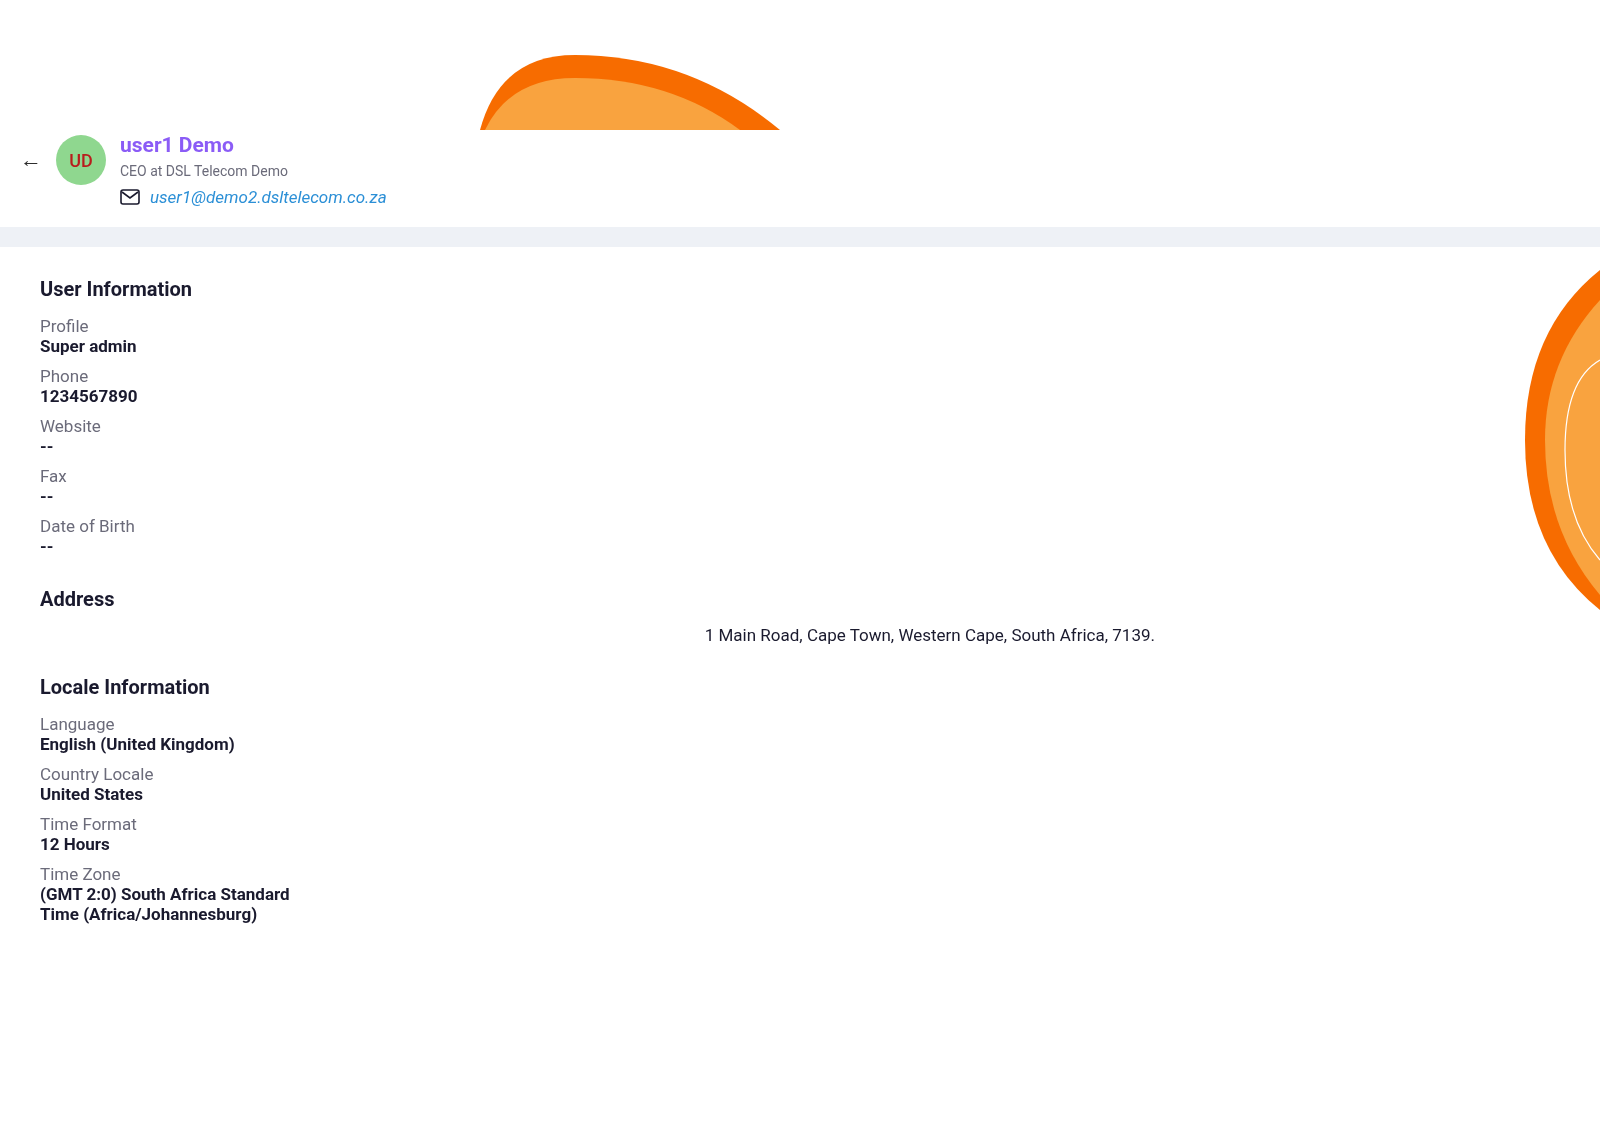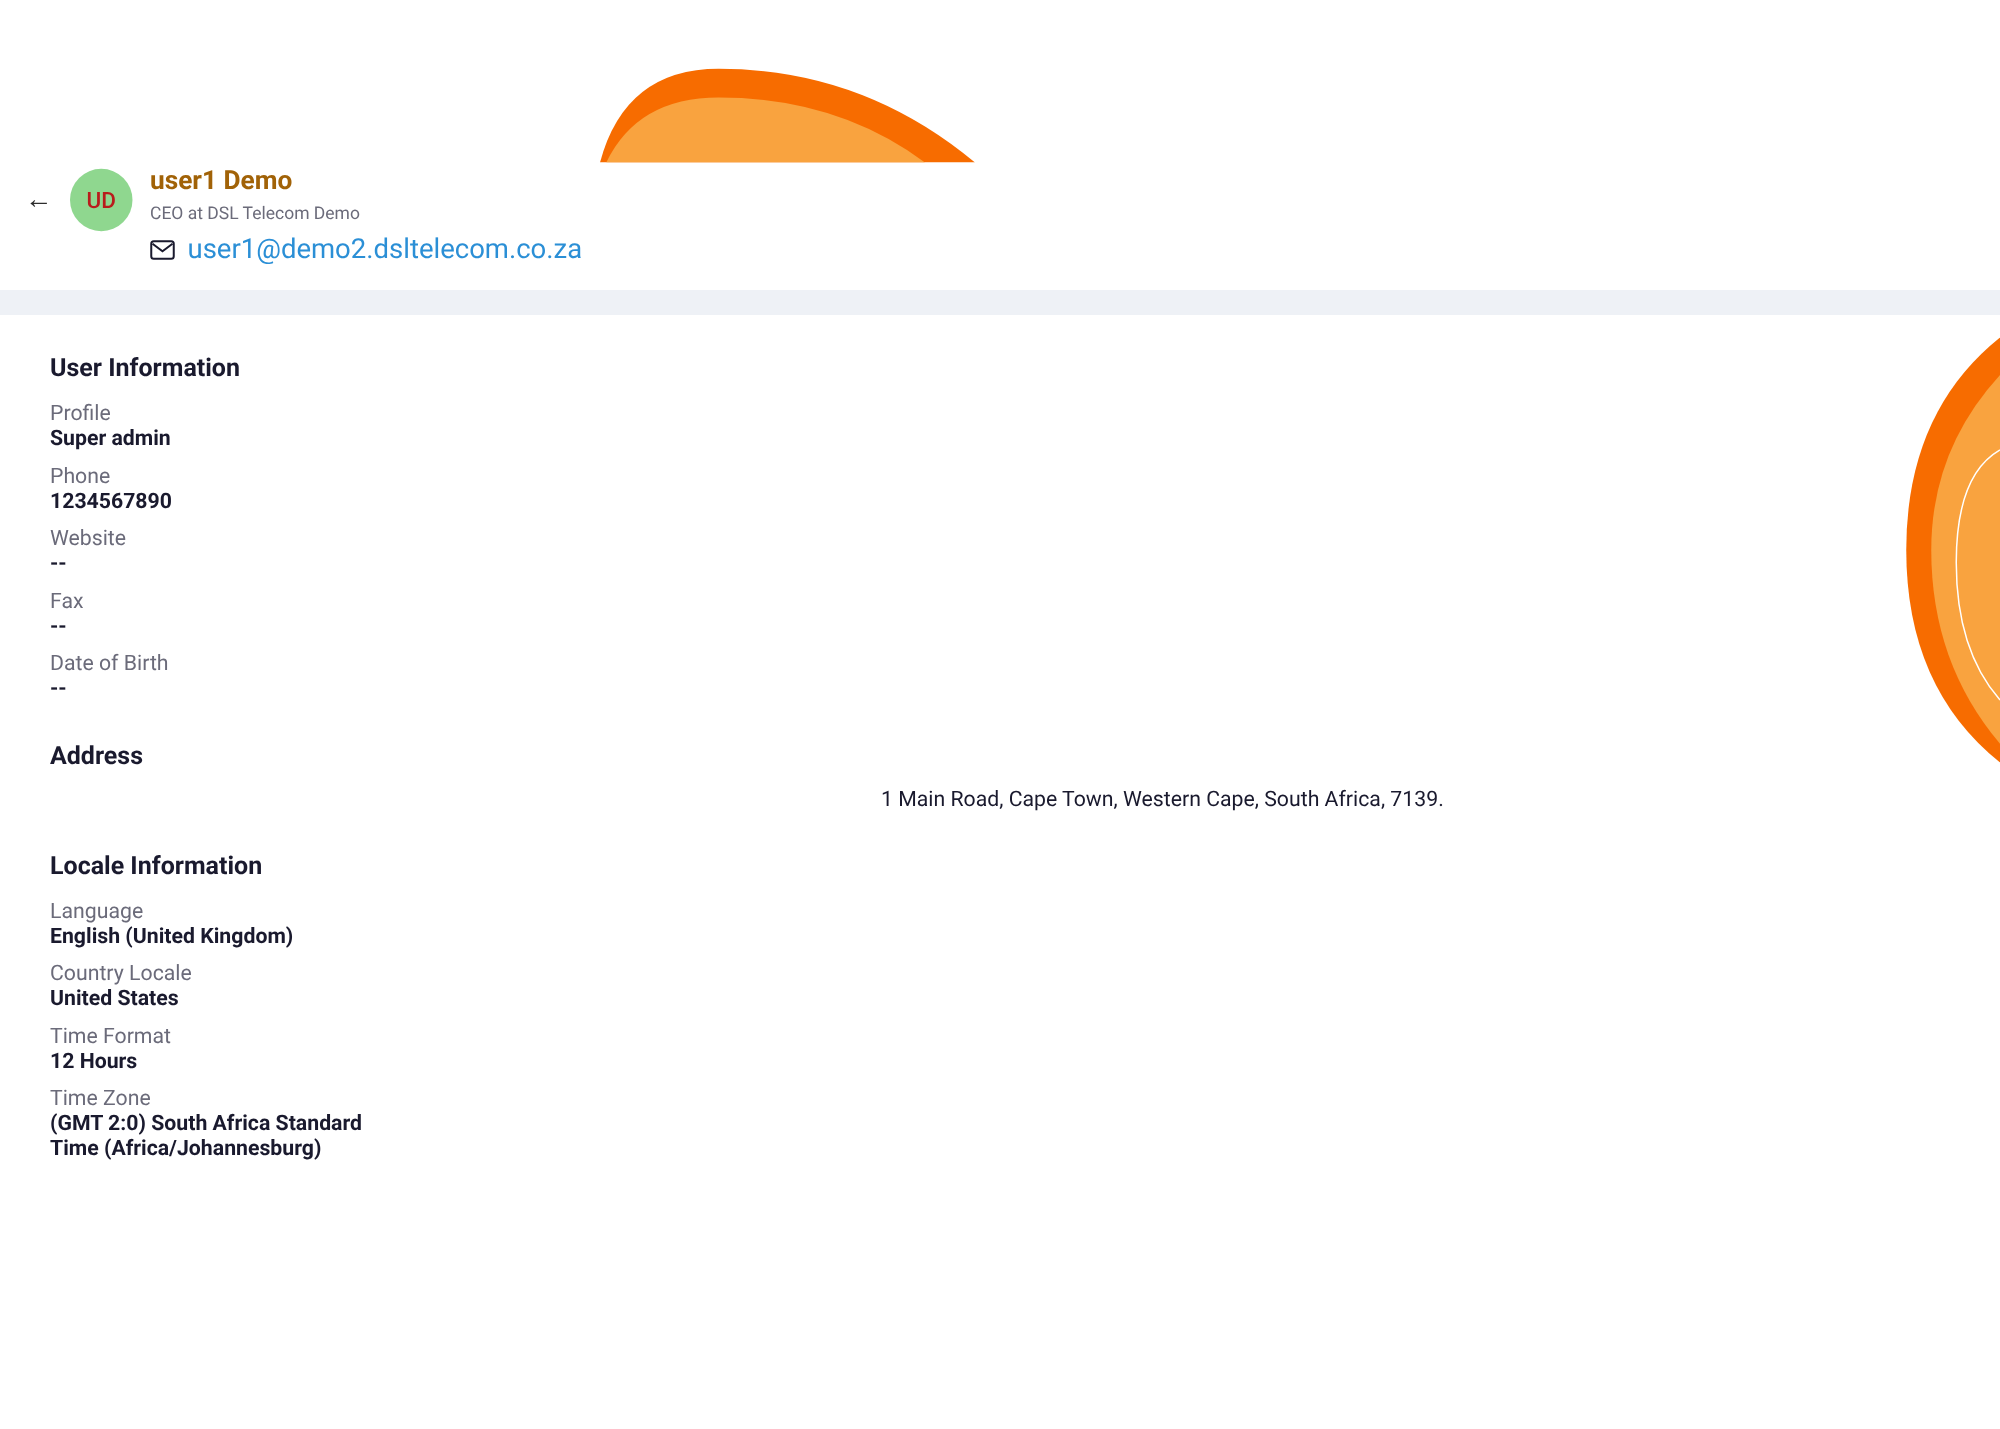--- a/index.html
+++ b/index.html
@@ -71,21 +71,21 @@
     .header-info {
       display: flex;
       flex-direction: column;
       gap: 6px;
       margin-top: -2px;
     }
     
     .user-name {
       font-size: 21px;
       font-weight: 700;
-      color: #a16207;
+      color: #8b5cf6;
     }
     
     .user-title {
       font-size: 14px;
       color: #6b6b7a;
     }
     
     .email-row {
       display: flex;
       align-items: center;
@@ -96,23 +96,24 @@
     .email-icon {
       width: 20px;
       height: 20px;
       display: inline-flex;
       align-items: center;
       justify-content: center;
     }
     
     .email-link {
       color: #2b8fd6;
-      font-size: 22px;
+      font-size: 17px;
       text-decoration: none;
       cursor: pointer;
+      font-style: italic;
     }
     
     
     .separator-band {
       height: 20px;
       background: #eef1f6;
       width: 100%;
     }
     
     

